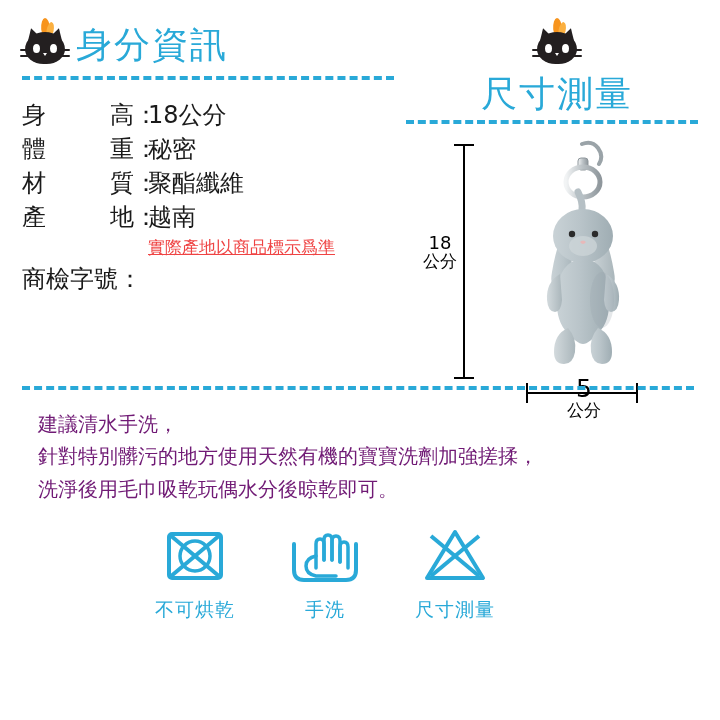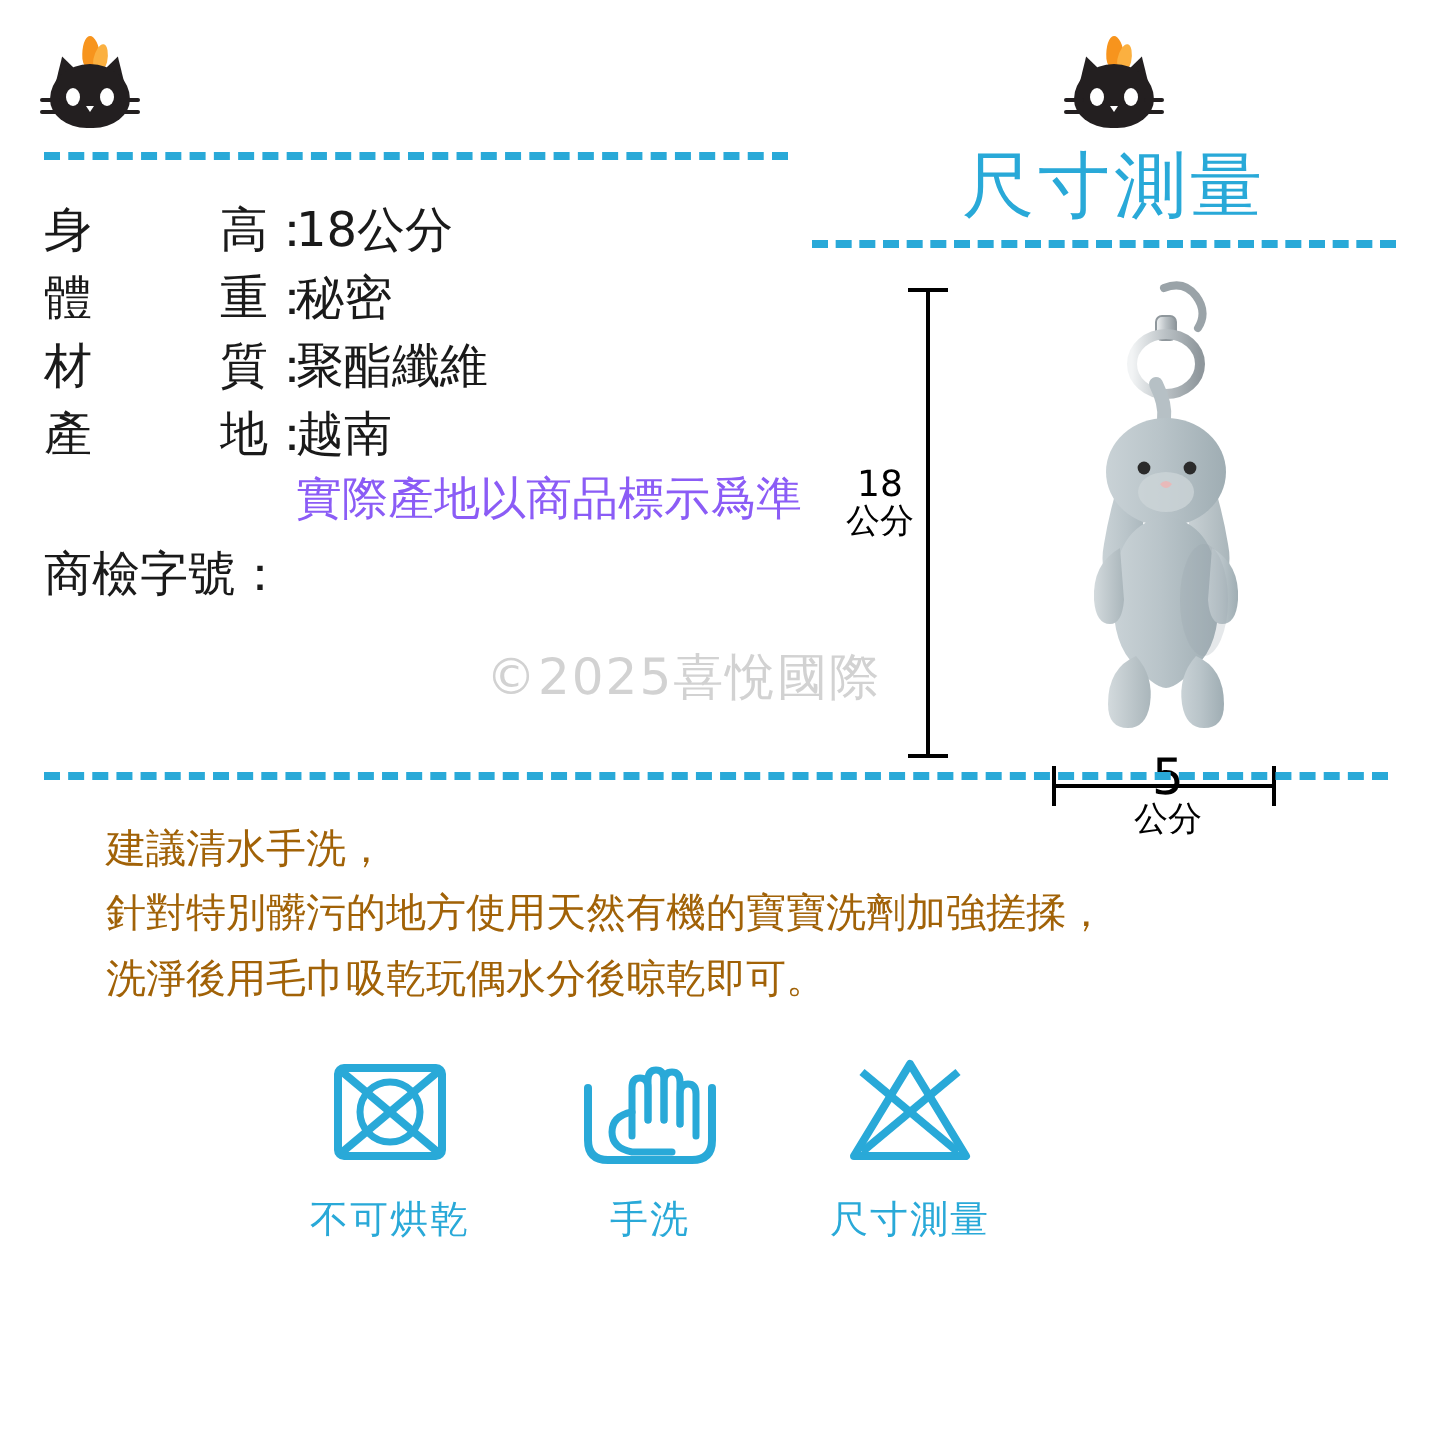--- a/index.html
+++ b/index.html
@@ -140,25 +140,26 @@
   .spec-label {
     display: inline-flex;
     justify-content: space-between;
     width: 112px;
     letter-spacing: 0;
   }
   .spec-label span { display: inline-block; }
   .spec-colon { width: 14px; text-align: center; }
   .spec-value { white-space: nowrap; }
   .spec-note {
-    font-size: 23px;
-    color: #8b5cf6;
+    font-size: 17px;
+    color: #ef4444;
     margin-left: 126px;
     margin-top: 2px;
     line-height: 1.3;
+    text-decoration: underline;
   }
   .spec-row.cert {
     margin-top: 4px;
   }
   .spec-row.cert .spec-label {
     width: auto;
     display: inline;
   }
 
   .watermark {
@@ -262,24 +263,24 @@
   
   #wash-section {
     position: absolute;
     left: 22px;
     top: 378px;
     width: 676px;
   }
   #wash-section .dash-rule { width: 672px; }
   .wash-text {
     margin-top: 18px;
-    margin-left: 31px;
+    margin-left: 16px;
     font-size: 20px;
     line-height: 1.62;
-    color: #a16207;
+    color: #701a75;
   }
   .wash-icons {
     margin-top: 16px;
     display: flex;
     gap: 0px;
     padding-left: 108px;
   }
   .wash-item {
     width: 130px;
     text-align: center;
@@ -311,20 +312,21 @@
           <div class="ear-r"></div>
         <div class="head"></div>
         <div class="whisk w1"></div>
           <div class="whisk w2"></div>
         <div class="whisk w3"></div>
           <div class="whisk w4"></div>
         <div class="eye-l"></div>
           <div class="eye-r"></div>
         <div class="nose"></div>
       </div>
+      <div class="sec-title">身分資訊</div>
     </div>
     <div class="dash-rule"></div>
 
     <div class="spec-table">
       <div class="spec-row">
         <span class="spec-label">
           <span>身</span>
           <span>高</span>
         </span>
         <span class="spec-colon">：</span>
@@ -354,21 +356,20 @@
         <span class="spec-colon">：</span>
         <span class="spec-value">越南</span>
       </div>
       <div class="spec-note">實際產地以商品標示爲準</div>
       <div class="spec-row cert">
         <span class="spec-label">商檢字號：</span>
       </div>
     </div>
   </section>
 
-  <div class="watermark">©2025喜悅國際</div>
 
   <section id="measure-section">
     <div class="sec-head">
       <div class="cat-icon">
         <div class="flame"></div>
           <div class="flame2"></div>
         <div class="ear-l"></div>
           <div class="ear-r"></div>
         <div class="head"></div>
         <div class="whisk w1"></div>

